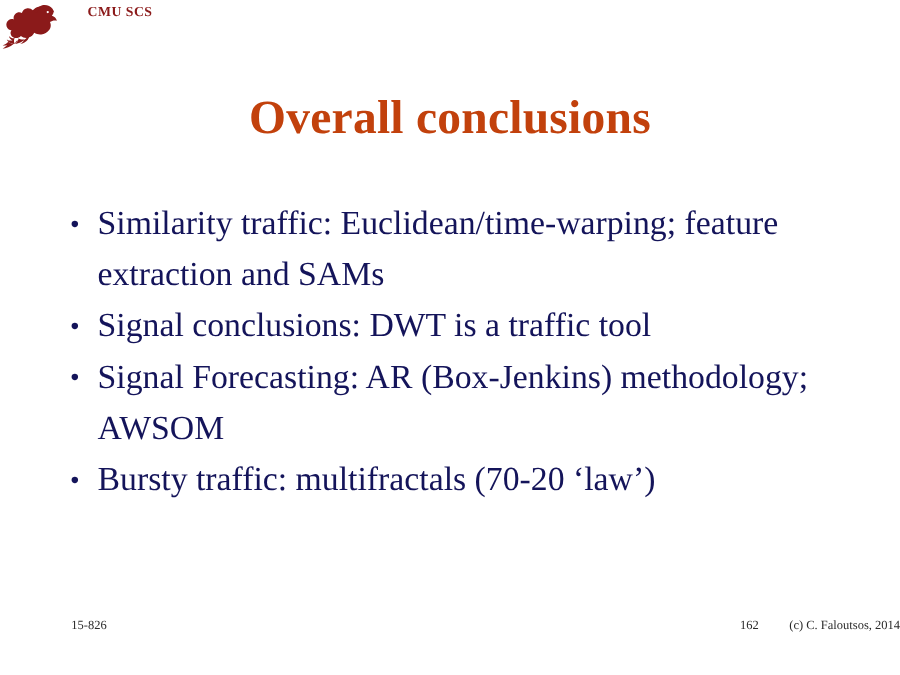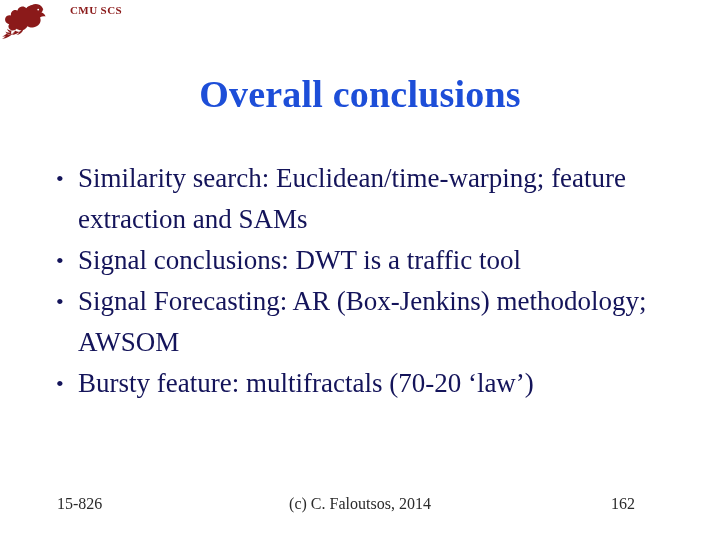--- a/index.html
+++ b/index.html
@@ -57,21 +57,21 @@
   
   .slide-title {
     position: absolute;
     top: 74px;
     left: 0;
     width: 720px;
     text-align: center;
     font-family: "Liberation Serif", "DejaVu Serif", serif;
     font-size: 38px;
     font-weight: bold;
-    color: #1d4ed8;
+    color: #c2410c;
     letter-spacing: 0.2px;
     line-height: 1.1;
   }
 
   
   .body {
     position: absolute;
     top: 158px;
     left: 48px;
     width: 640px;
@@ -103,36 +103,35 @@
   }
 
   
   .footer {
     position: absolute;
     left: 0;
     top: 495px;
     width: 640px;
     height: 20px;
     font-family: "Liberation Serif", "DejaVu Serif", serif;
-    font-size: 16px;
+    font-size: 10px;
     color: #2b2b2b;
-    padding-left: 28px;
   }
   .footer-left {
     position: absolute;
     left: 57px;
     top: 0;
     white-space: nowrap;
   }
   .footer-center {
     position: absolute;
     left: 0;
     top: 0;
     width: 720px;
-    text-align: center;
+    text-align: right;
     white-space: nowrap;
   }
   .footer-right {
     position: absolute;
     right: 33px;
     top: 0;
     white-space: nowrap;
   }
 </style>
 </head>
@@ -154,33 +153,33 @@
       </svg>
     </div>
     <div class="header-title">CMU SCS</div>
   </div>
 
   <div class="slide-title">Overall conclusions</div>
 
   <div class="body" id="bullet-list">
       <div class="bullet-row">
         <div class="bullet-dot">•</div>
-        <div class="bullet-text"><span>Similarity search: </span><b>Euclidean</b><span>/time-warping; </span><b>feature extraction</b><span> and </span><b>SAMs</b></div>
+        <div class="bullet-text"><span>Similarity traffic: </span><b>Euclidean</b><span>/time-warping; </span><b>feature extraction</b><span> and </span><b>SAMs</b></div>
       </div>
       <div class="bullet-row">
         <div class="bullet-dot">•</div>
         <div class="bullet-text"><span>Signal conclusions: </span><b>DWT</b><span> is a traffic tool</span></div>
       </div>
       <div class="bullet-row">
         <div class="bullet-dot">•</div>
         <div class="bullet-text"><span>Signal Forecasting: </span><b>AR</b><span> (Box-Jenkins) methodology; AWSOM</span></div>
       </div>
       <div class="bullet-row">
         <div class="bullet-dot">•</div>
-        <div class="bullet-text"><span>Bursty feature: </span><b>multifractals</b><span> (70-20 ‘law’)</span></div>
+        <div class="bullet-text"><span>Bursty traffic: </span><b>multifractals</b><span> (70-20 ‘law’)</span></div>
       </div>
     </div>
 
   <div class="footer">
     <div class="footer-left">15-826</div>
     <div class="footer-center">(c) C. Faloutsos, 2014</div>
     <div class="footer-right">162</div>
   </div>
 
 </div>

